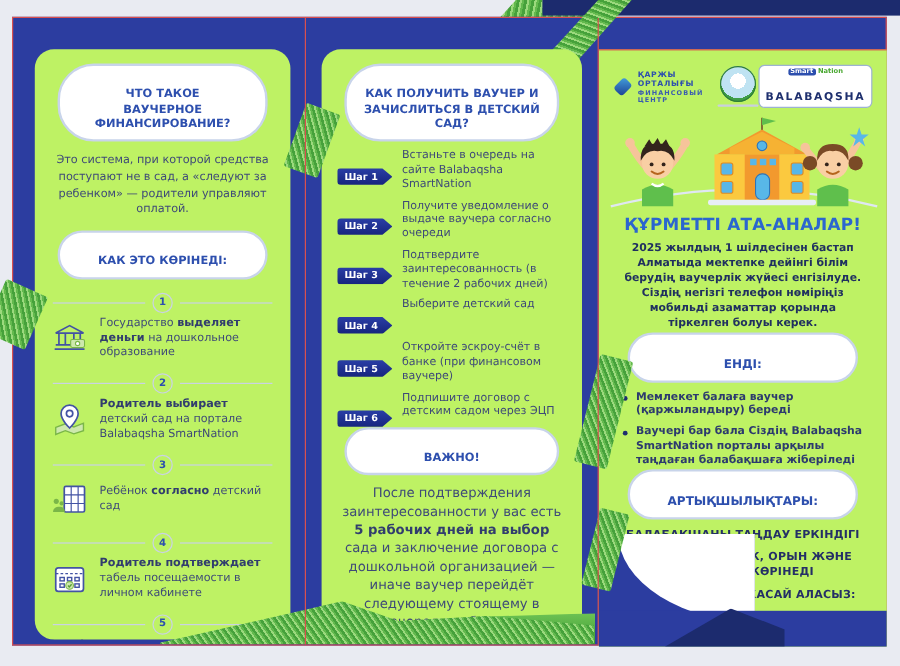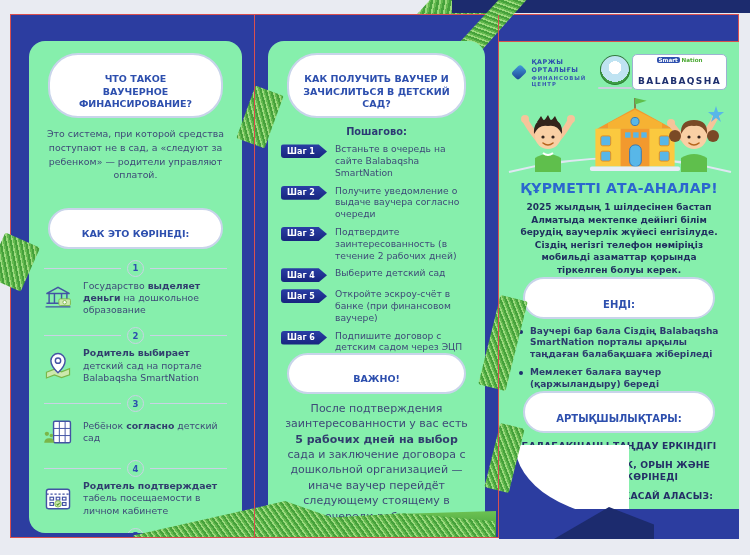--- a/index.html
+++ b/index.html
@@ -20,45 +20,45 @@
           clip-path:polygon(0 60%,100% 0,100% 42%,10% 100%);z-index:6;}
   .rb-f1{position:absolute;left:234px;top:74px;width:30px;height:56px;transform:rotate(20deg);z-index:30;}
   .rb-f2a{position:absolute;left:478px;top:282px;width:28px;height:92px;transform:rotate(14deg);z-index:30;}
   .rb-f2b{position:absolute;left:481px;top:410px;width:25px;height:66px;transform:rotate(14deg);z-index:30;}
   .rb-left{position:absolute;left:-6px;top:238px;width:38px;height:48px;transform:rotate(24deg);z-index:50;}
   .rb-bottom{position:absolute;left:122px;top:486px;width:362px;height:36px;z-index:15;
              clip-path:polygon(0 96%,30% 28%,42% 0,55% 46%,75% 34%,100% 56%,100% 100%,0 100%);}
   .rb-bottom-solid{position:absolute;left:300px;top:496px;width:185px;height:26px;z-index:14;
              clip-path:polygon(0 40%,55% 10%,100% 0,100% 100%,0 100%);}
   
-  .panel{position:absolute;background:#86efac;z-index:10;box-sizing:border-box;overflow:hidden;}
+  .panel{position:absolute;background:#bef264;z-index:10;box-sizing:border-box;overflow:hidden;}
   .p-left{left:18px;top:26px;width:213px;height:492px;border-radius:16px;padding:12px 11px;}
   .p-mid{left:257px;top:26px;width:217px;height:492px;border-radius:16px;padding:12px 11px;}
   .p-right{left:488px;top:26px;width:240px;height:498px;border-top:1px solid #d9504f;padding:10px 0 0;}
   
   .pill{border:2px solid #c8d4ea;border-radius:30px;background:#fff;color:#2d4fae;font-weight:bold;
         text-align:center;font-size:9.5px;line-height:1.3;padding:6px 8px;white-space:pre-line;}
   .p-left .pill{margin:0 8px;}
   .p-mid .pill{margin:0 8px;}
   .p-right .pill{margin:0 24px;font-size:10px;}
   
-  .intro{font-size:9.4px;line-height:1.45;color:#3e4a78;text-align:center;margin:9px 6px 26px;}
+  .intro{font-size:9.4px;line-height:1.45;color:#3e4a78;text-align:center;margin:9px 6px 10px;}
   .divider{display:flex;align-items:center;margin:11px 4px 3px;}
   .divider .ln{flex:1;height:1px;background:#c9d2e4;}
   .divider .num{width:15px;height:15px;border:1px solid #c9d2e4;border-radius:50%;margin:0 6px;
         color:#2d4fae;font-size:8.5px;font-weight:bold;display:flex;align-items:center;justify-content:center;}
   .lstep{display:flex;align-items:center;gap:7px;margin:2px 0 0;}
   .licon{width:36px;height:34px;flex:0 0 36px;display:flex;align-items:center;justify-content:center;}
   .licon svg{width:34px;height:32px;}
   .ltext{flex:1;font-size:9.3px;line-height:1.32;color:#3e4a78;}
   .ltext .b,.imp .b{font-weight:bold;color:#313d6e;}
   
   .subtitle{text-align:center;font-weight:bold;color:#2c3a74;font-size:9.8px;margin:8px 0 4px;}
   .mstep{display:flex;align-items:flex-start;gap:8px;margin:6px 2px 0;}
-  .badge{flex:0 0 46px;height:14px;margin-top:1px;background:linear-gradient(180deg,#2a3ea6,#17257e);
+  .badge{flex:0 0 46px;height:14px;margin-top:16px;background:linear-gradient(180deg,#2a3ea6,#17257e);
          clip-path:polygon(0 0,82% 0,100% 50%,82% 100%,0 100%);color:#fff;font-size:8px;font-weight:bold;
          display:flex;align-items:center;justify-content:center;padding-right:6px;box-sizing:border-box;border-radius:3px;}
   .mtext{flex:1;font-size:9.2px;line-height:1.28;color:#3e4a78;}
   .imp{font-size:11px;line-height:1.4;color:#3e4a78;text-align:center;margin:7px 2px;}
   .mp-pill{margin-top:8px;}
   
   .logos{display:flex;align-items:center;justify-content:space-between;padding:0 12px;height:40px;}
   .logo-fc{display:flex;align-items:center;gap:4px;}
   .diamond{width:13px;height:13px;border-radius:3px;background:linear-gradient(135deg,#43a0dc,#1c3f93);transform:rotate(45deg);margin:0 3px;}
   .fc-lines{display:flex;flex-direction:column;gap:1px;}
@@ -200,21 +200,20 @@
           </div>
         </div>
 
     </section>
 
     <section class="panel p-mid">
       <div class="pill">
         <span>КАК ПОЛУЧИТЬ ВАУЧЕР И
 ЗАЧИСЛИТЬСЯ В ДЕТСКИЙ САД?</span>
       </div>
-      <div class="subtitle">Пошагово:</div>
       <div id="midSteps">
           <div class="mstep">
             <span class="badge">Шаг 1</span>
             <div class="mtext">Встаньте в очередь на сайте Balabaqsha SmartNation</div>
           </div>
           <div class="mstep">
             <span class="badge">Шаг 2</span>
             <div class="mtext">Получите уведомление о выдаче ваучера согласно очереди</div>
           </div>
           <div class="mstep">
@@ -320,25 +319,25 @@
       </div>
 
       <h2 class="rp-head">ҚҰРМЕТТІ АТА-АНАЛАР!</h2>
       <p class="rp-intro">2025 жылдың 1 шілдесінен бастап Алматыда мектепке дейінгі білім берудің ваучерлік жүйесі енгізілуде. Сіздің негізгі телефон нөміріңіз мобильді азаматтар қорында тіркелген болуы керек.</p>
       <div class="pill">
         <span>ЕНДІ:</span>
       </div>
       <div class="bullets" id="bullets">
           <div class="bullet">
             <span class="dot"></span>
-            <span class="btx">Ваучері бар бала Сіздің Balabaqsha SmartNation порталы арқылы таңдаған балабақшаға жіберіледі</span>
+            <span class="btx">Мемлекет балаға ваучер (қаржыландыру) береді</span>
           </div>
           <div class="bullet">
             <span class="dot"></span>
-            <span class="btx">Мемлекет балаға ваучер (қаржыландыру) береді</span>
+            <span class="btx">Ваучері бар бала Сіздің Balabaqsha SmartNation порталы арқылы таңдаған балабақшаға жіберіледі</span>
           </div>
         </div>
       <div class="pill">
         <span>АРТЫҚШЫЛЫҚТАРЫ:</span>
       </div>
       <div class="advs" id="advs">
           <div class="adv">БАЛАБАҚШАНЫ ТАҢДАУ ЕРКІНДІГІ</div>
           <div class="adv">АШЫҚТЫҚ - КЕЗЕК, ОРЫН ЖӘНЕ ҚАБЫЛДАУ КӨРІНЕДІ</div>
           <div class="adv">ИКЕМДІЛІК - СІЗ ЖАСАЙ АЛАСЫЗ:</div>
         </div>

